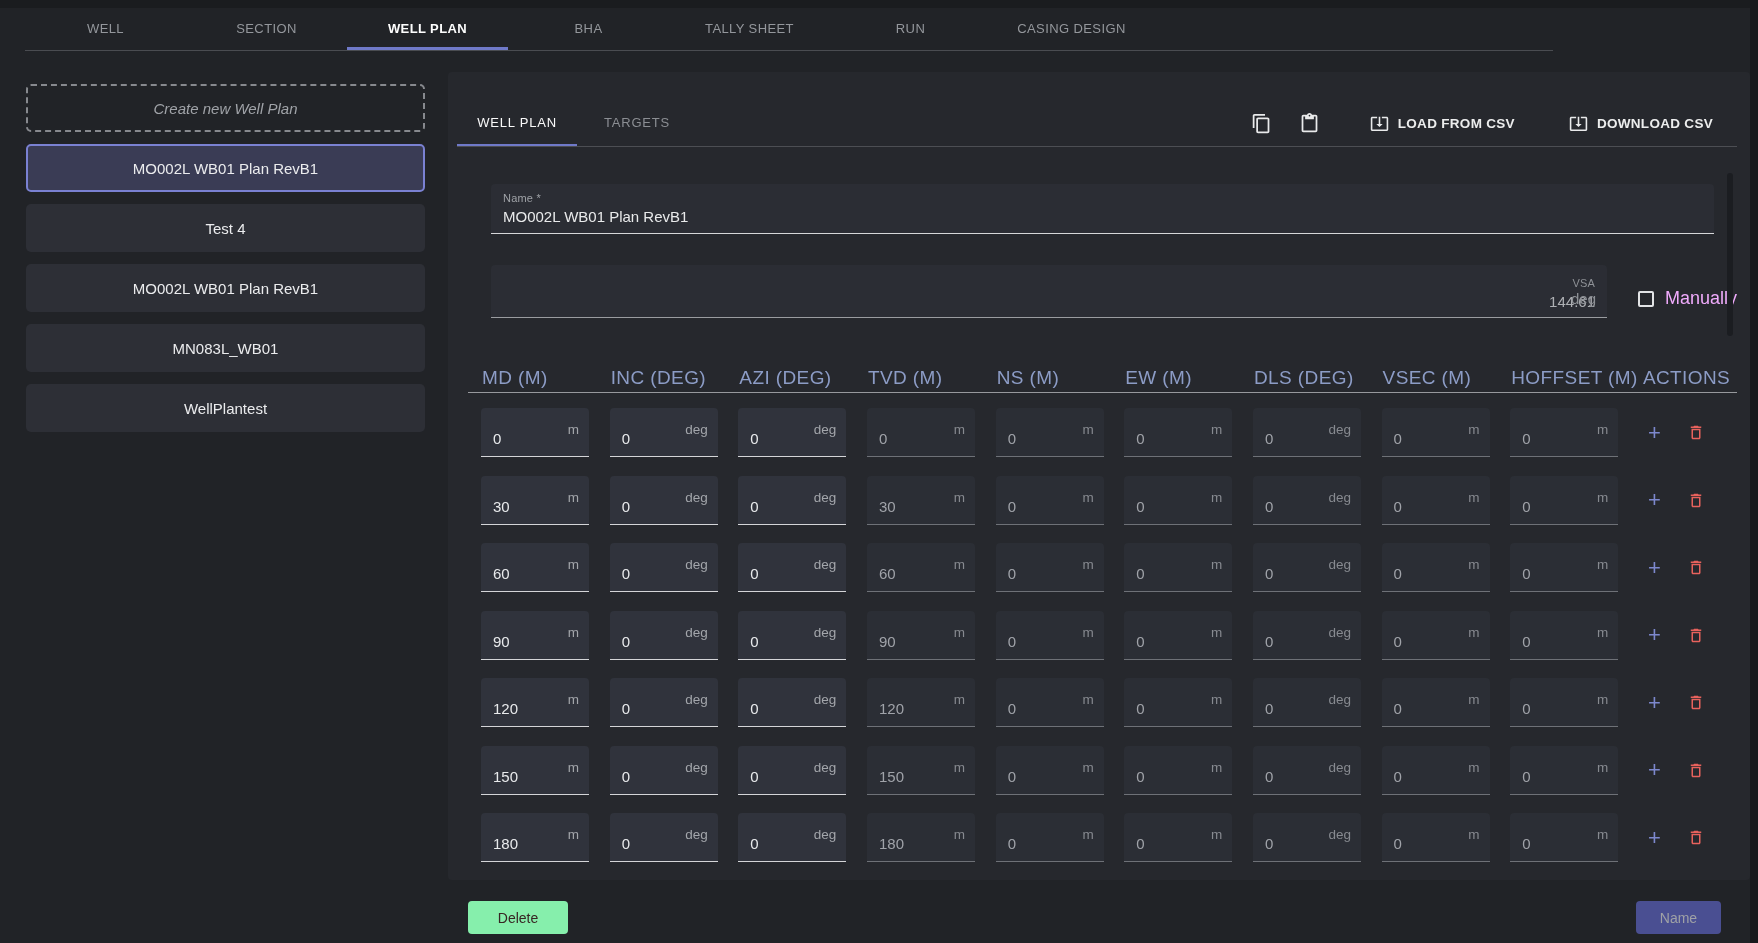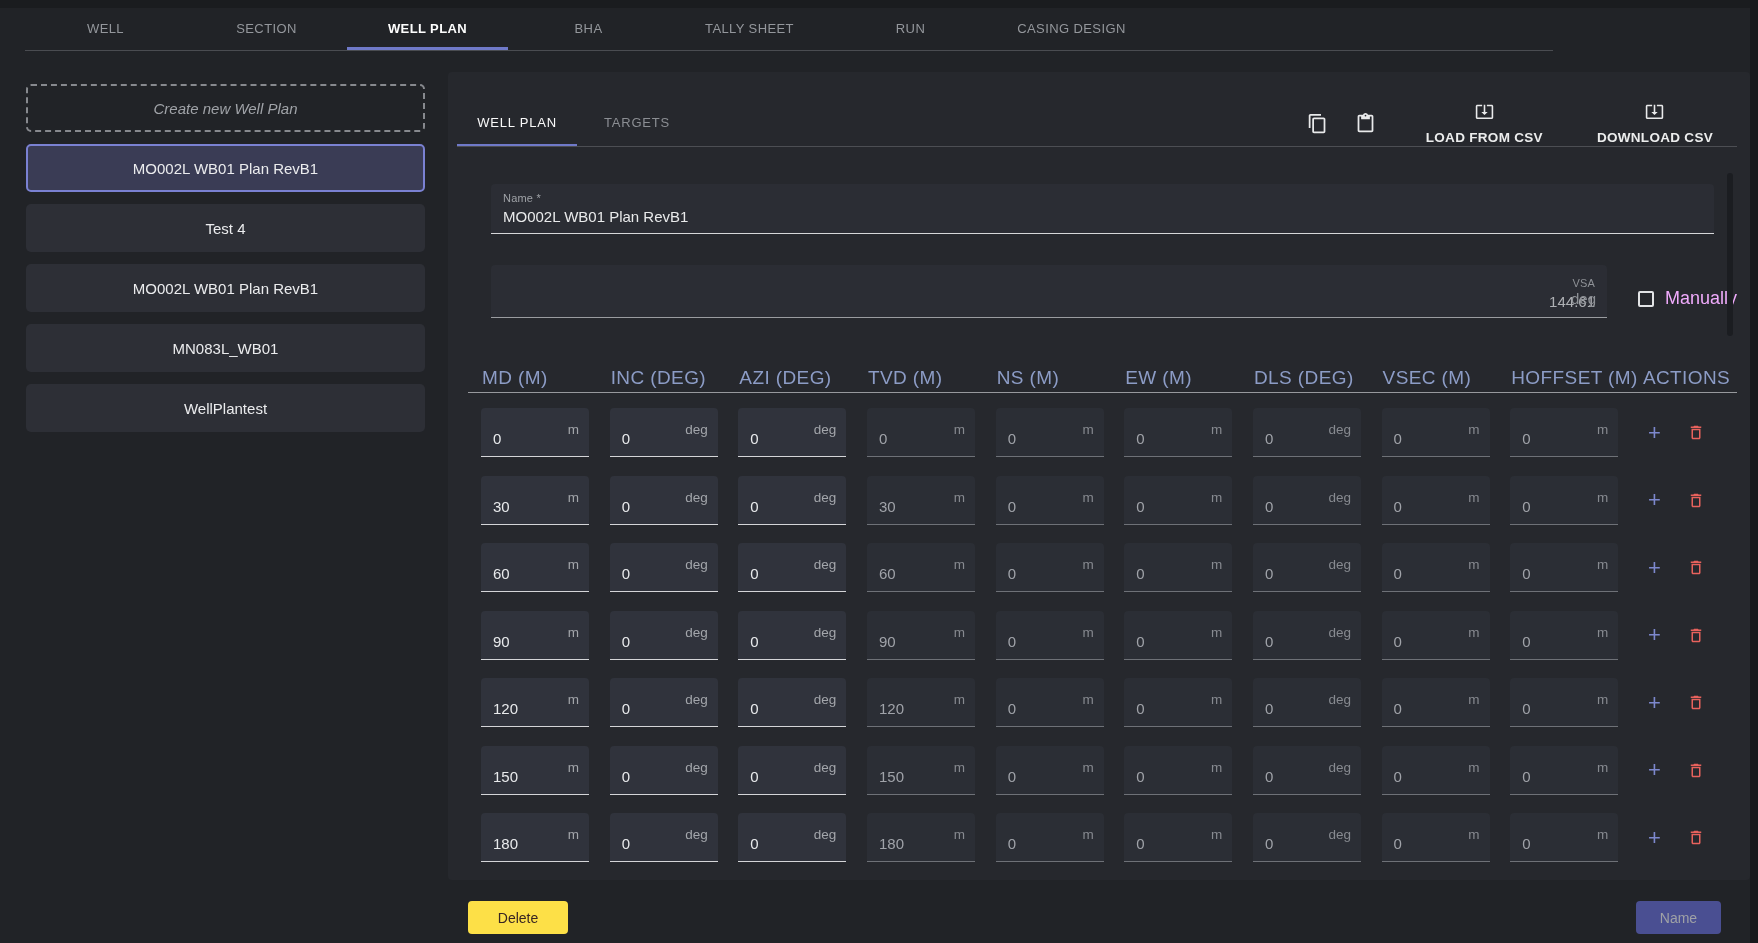--- a/index.html
+++ b/index.html
@@ -53,21 +53,21 @@
   .ptab-underline { position:absolute; left:9px; top:72px; width:120px; height:3px; background:#6f79c8; }
   .ptab-divider { position:absolute; left:9px; right:13px; top:74px; height:1px; background:#4c4e53; }
 
   .toolbar { position:absolute; right:37px; top:28px; height:46px; display:flex; align-items:center; }
   .icon-btn { display:inline-flex; cursor:pointer; }
   .icon-btn svg { width:21px; height:21px; fill:#e9eaeb; }
   .ic-copy { margin-right:27px; }
   .ic-paste { margin-right:50px; }
   .tool-btn {
     display:flex; align-items:center; gap:9px; background:none; border:none; cursor:pointer;
-    color:#eceded; font-family:"Liberation Sans",sans-serif; font-size:13.5px; font-weight:700; letter-spacing:.3px;flex-direction:column;
+    color:#eceded; font-family:"Liberation Sans",sans-serif; font-size:13.5px; font-weight:700; letter-spacing:.3px;
   }
   .tool-btn.load { margin-right:54px; }
   .tool-btn svg { width:19px; height:19px; fill:#e9eaeb; }
 
   
   .text-field { position:absolute; background:#2b2d34; border-radius:4px 4px 0 0; padding:8px 12px 0 12px; }
   .name-field { left:43px; top:112px; width:1223px; height:50px; border-bottom:1px solid #d6d7d9; }
   .vsa-field  { left:43px; top:193px; width:1116px; height:53px; border-bottom:1px solid #9a9ca0; padding-top:12px;text-align:right; }
   .tf-label { font-size:11px; color:#9fa2a7; letter-spacing:.2px; }
   .tf-value { font-size:15px; color:#e9eaeb; margin-top:4px; }
@@ -99,21 +99,21 @@
   .field-box.disabled .val { color:#a0a3a9; }
   .field-box.disabled .unit { color:#878a90; }
   .tcell.actions { display:flex; align-items:center; gap:26px; padding-left:9px; }
   .plus-btn { font-size:22px; color:#7d88cd; cursor:pointer; line-height:1; font-weight:400; }
   .trash-btn { display:inline-flex; cursor:pointer; }
   .trash-btn svg { width:18px; height:19px; fill:#e8625d; }
 
   
   .btn { position:absolute; top:901px; height:33px; border:none; border-radius:4px;
          font-family:"Liberation Sans",sans-serif; font-size:14px; font-weight:500; cursor:pointer; }
-  .btn-delete { left:468px; width:100px; background:#fde047; color:#382523; }
+  .btn-delete { left:468px; width:100px; background:#86efac; color:#382523; }
   .btn-save { left:1636px; width:85px; background:#4a4f92; color:#9fa1a6; }
 </style>
 </head>
 <body>
 
 <div class="top-strip"></div>
 
 <div class="nav" id="nav">
     <div class="nav-tab">WELL</div>
     <div class="nav-tab">SECTION</div>

